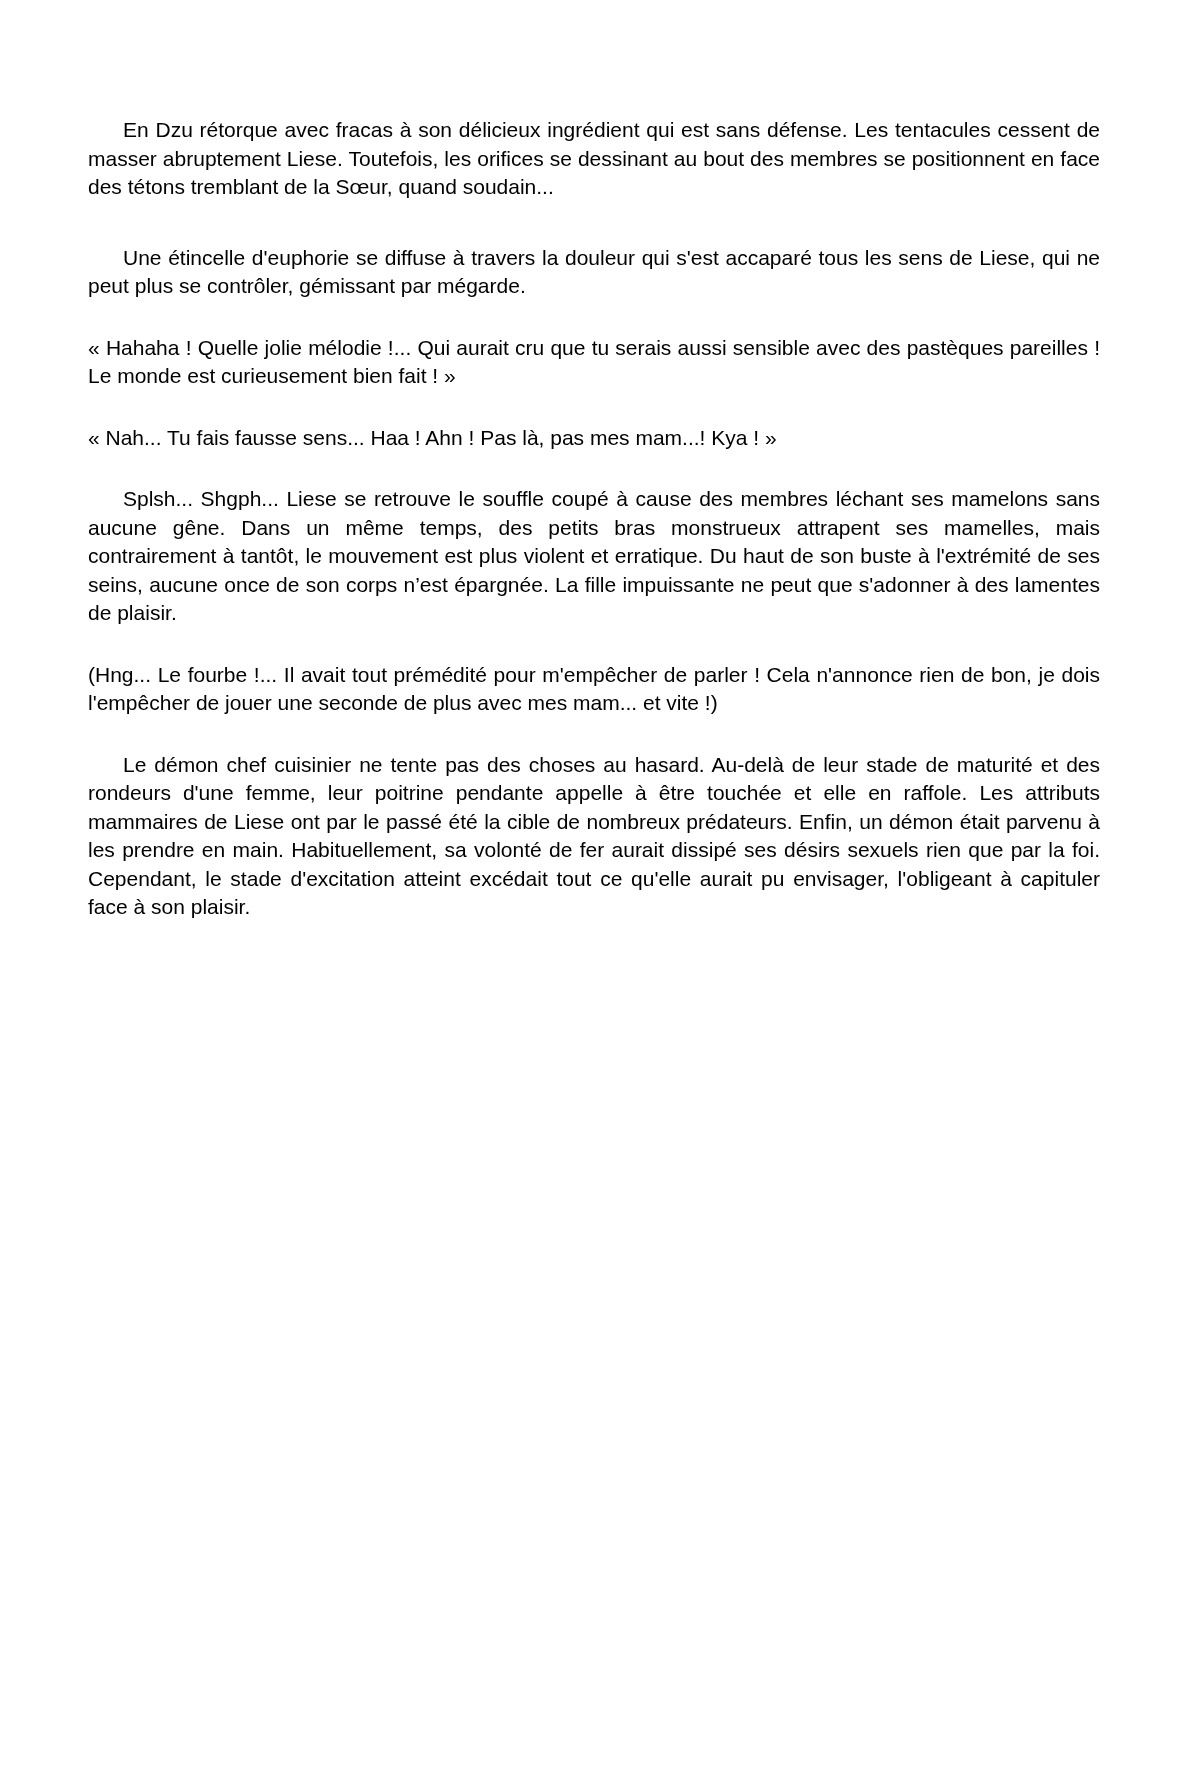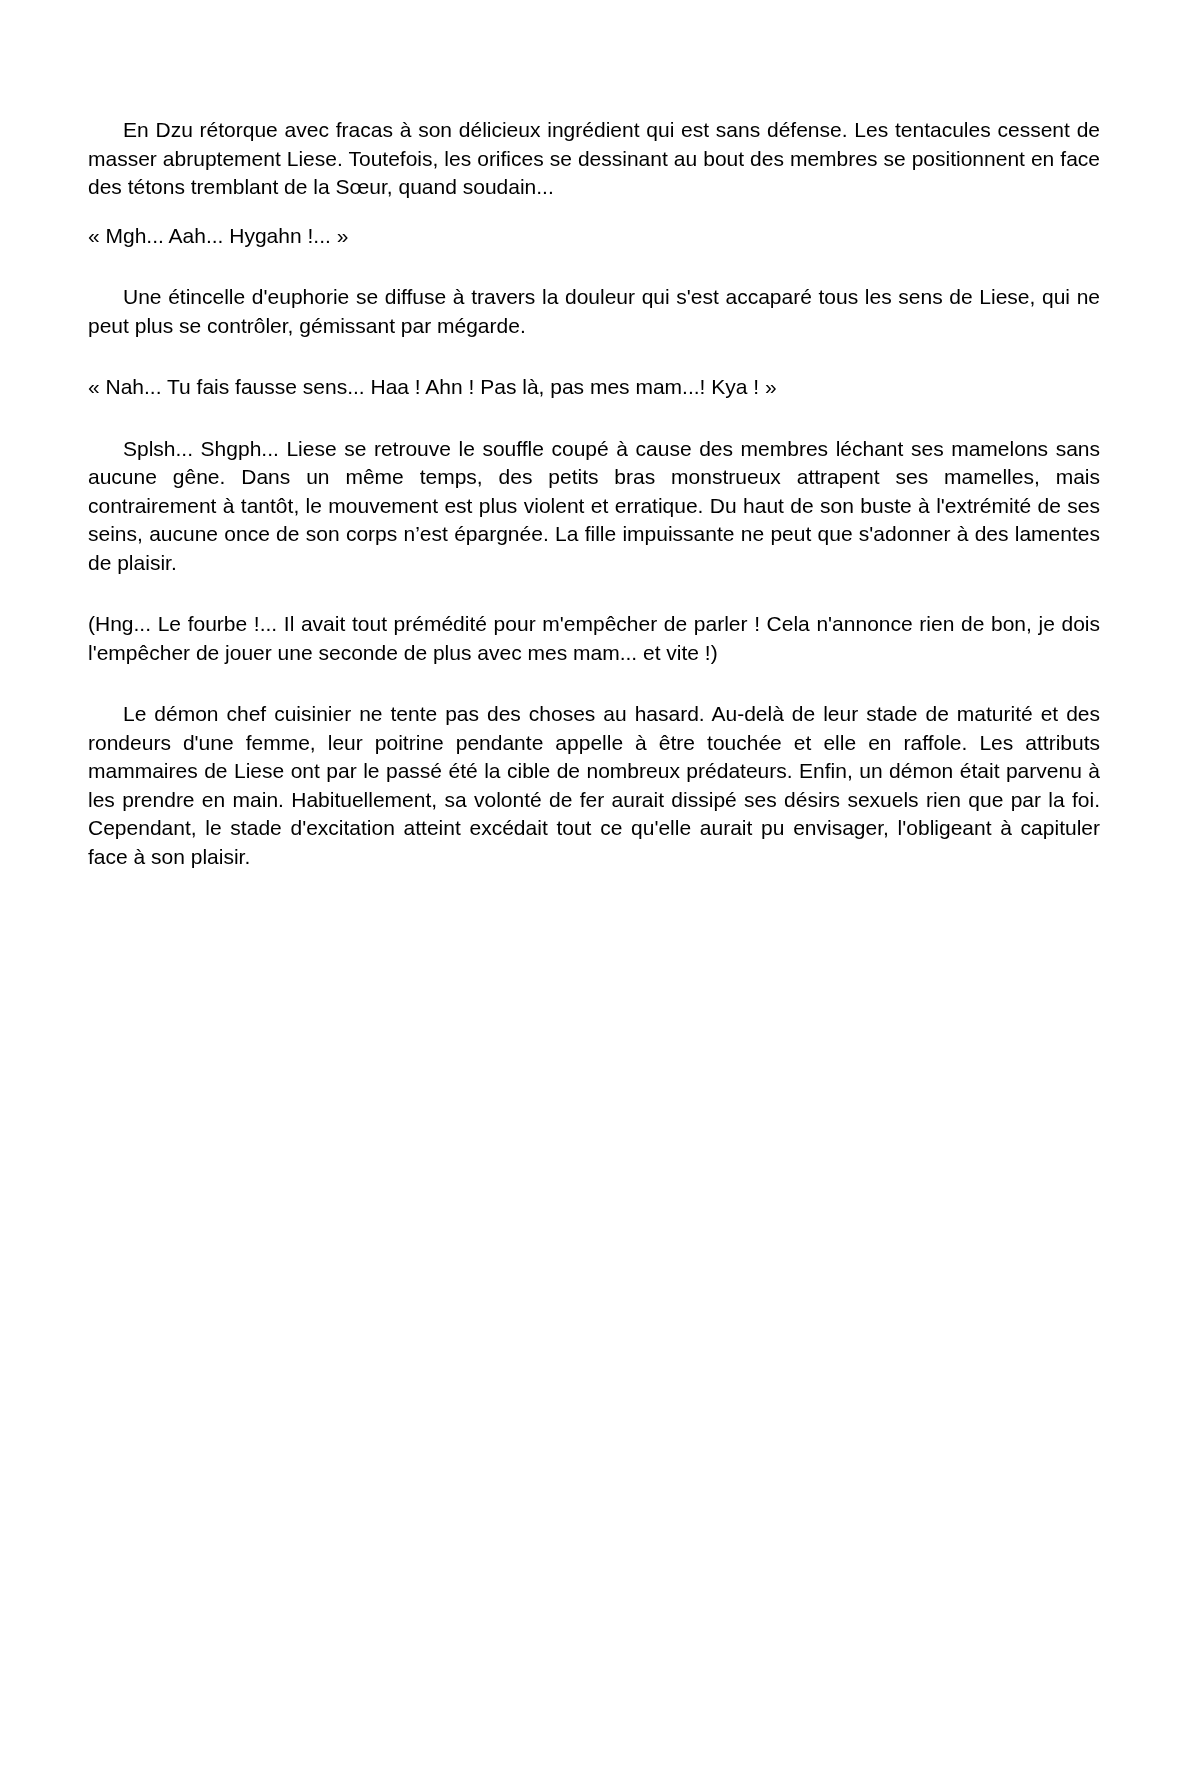--- a/index.html
+++ b/index.html
@@ -26,27 +26,27 @@
     color: #000000;
     text-align: justify;
     margin: 0 0 33px 0;
     hyphens: none;
     word-spacing: normal;
   }
   .para.indent {
     text-indent: 35px;
   }
   .para.first {
-    margin-bottom: 20px;
+    margin-bottom: 42px;
   }
 </style>
 </head>
 <body>
 
 <div class="page">
   <p class="para indent first">En Dzu rétorque avec fracas à son délicieux ingrédient qui est sans défense. Les tentacules cessent de masser abruptement Liese. Toutefois, les orifices se dessinant au bout des membres se positionnent en face des tétons tremblant de la Sœur, quand soudain...</p>
-  <p class="para">« Mgh... Aah... Hygahn !... »</p>
   <p class="para indent">Une étincelle d'euphorie se diffuse à travers la douleur qui s'est accaparé tous les sens de Liese, qui ne peut plus se contrôler, gémissant par mégarde.</p>
+  <p class="para">« Hahaha ! Quelle jolie mélodie !... Qui aurait cru que tu serais aussi sensible avec des pastèques pareilles ! Le monde est curieusement bien fait ! »</p>
   <p class="para">« Nah... Tu fais fausse sens... Haa ! Ahn ! Pas là, pas mes mam...! Kya ! »</p>
   <p class="para indent">Splsh... Shgph... Liese se retrouve le souffle coupé à cause des membres léchant ses mamelons sans aucune gêne. Dans un même temps, des petits bras monstrueux attrapent ses mamelles, mais contrairement à tantôt, le mouvement est plus violent et erratique. Du haut de son buste à l'extrémité de ses seins, aucune once de son corps n’est épargnée. La fille impuissante ne peut que s'adonner à des lamentes de plaisir.</p>
   <p class="para">(Hng... Le fourbe !... Il avait tout prémédité pour m'empêcher de parler ! Cela n'annonce rien de bon, je dois l'empêcher de jouer une seconde de plus avec mes mam... et vite !)</p>
   <p class="para indent">Le démon chef cuisinier ne tente pas des choses au hasard. Au-delà de leur stade de maturité et des rondeurs d'une femme, leur poitrine pendante appelle à être touchée et elle en raffole. Les attributs mammaires de Liese ont par le passé été la cible de nombreux prédateurs. Enfin, un démon était parvenu à les prendre en main. Habituellement, sa volonté de fer aurait dissipé ses désirs sexuels rien que par la foi. Cependant, le stade d'excitation atteint excédait tout ce qu'elle aurait pu envisager, l'obligeant à capituler face à son plaisir.</p>
 </div>
 
 </body></html>

